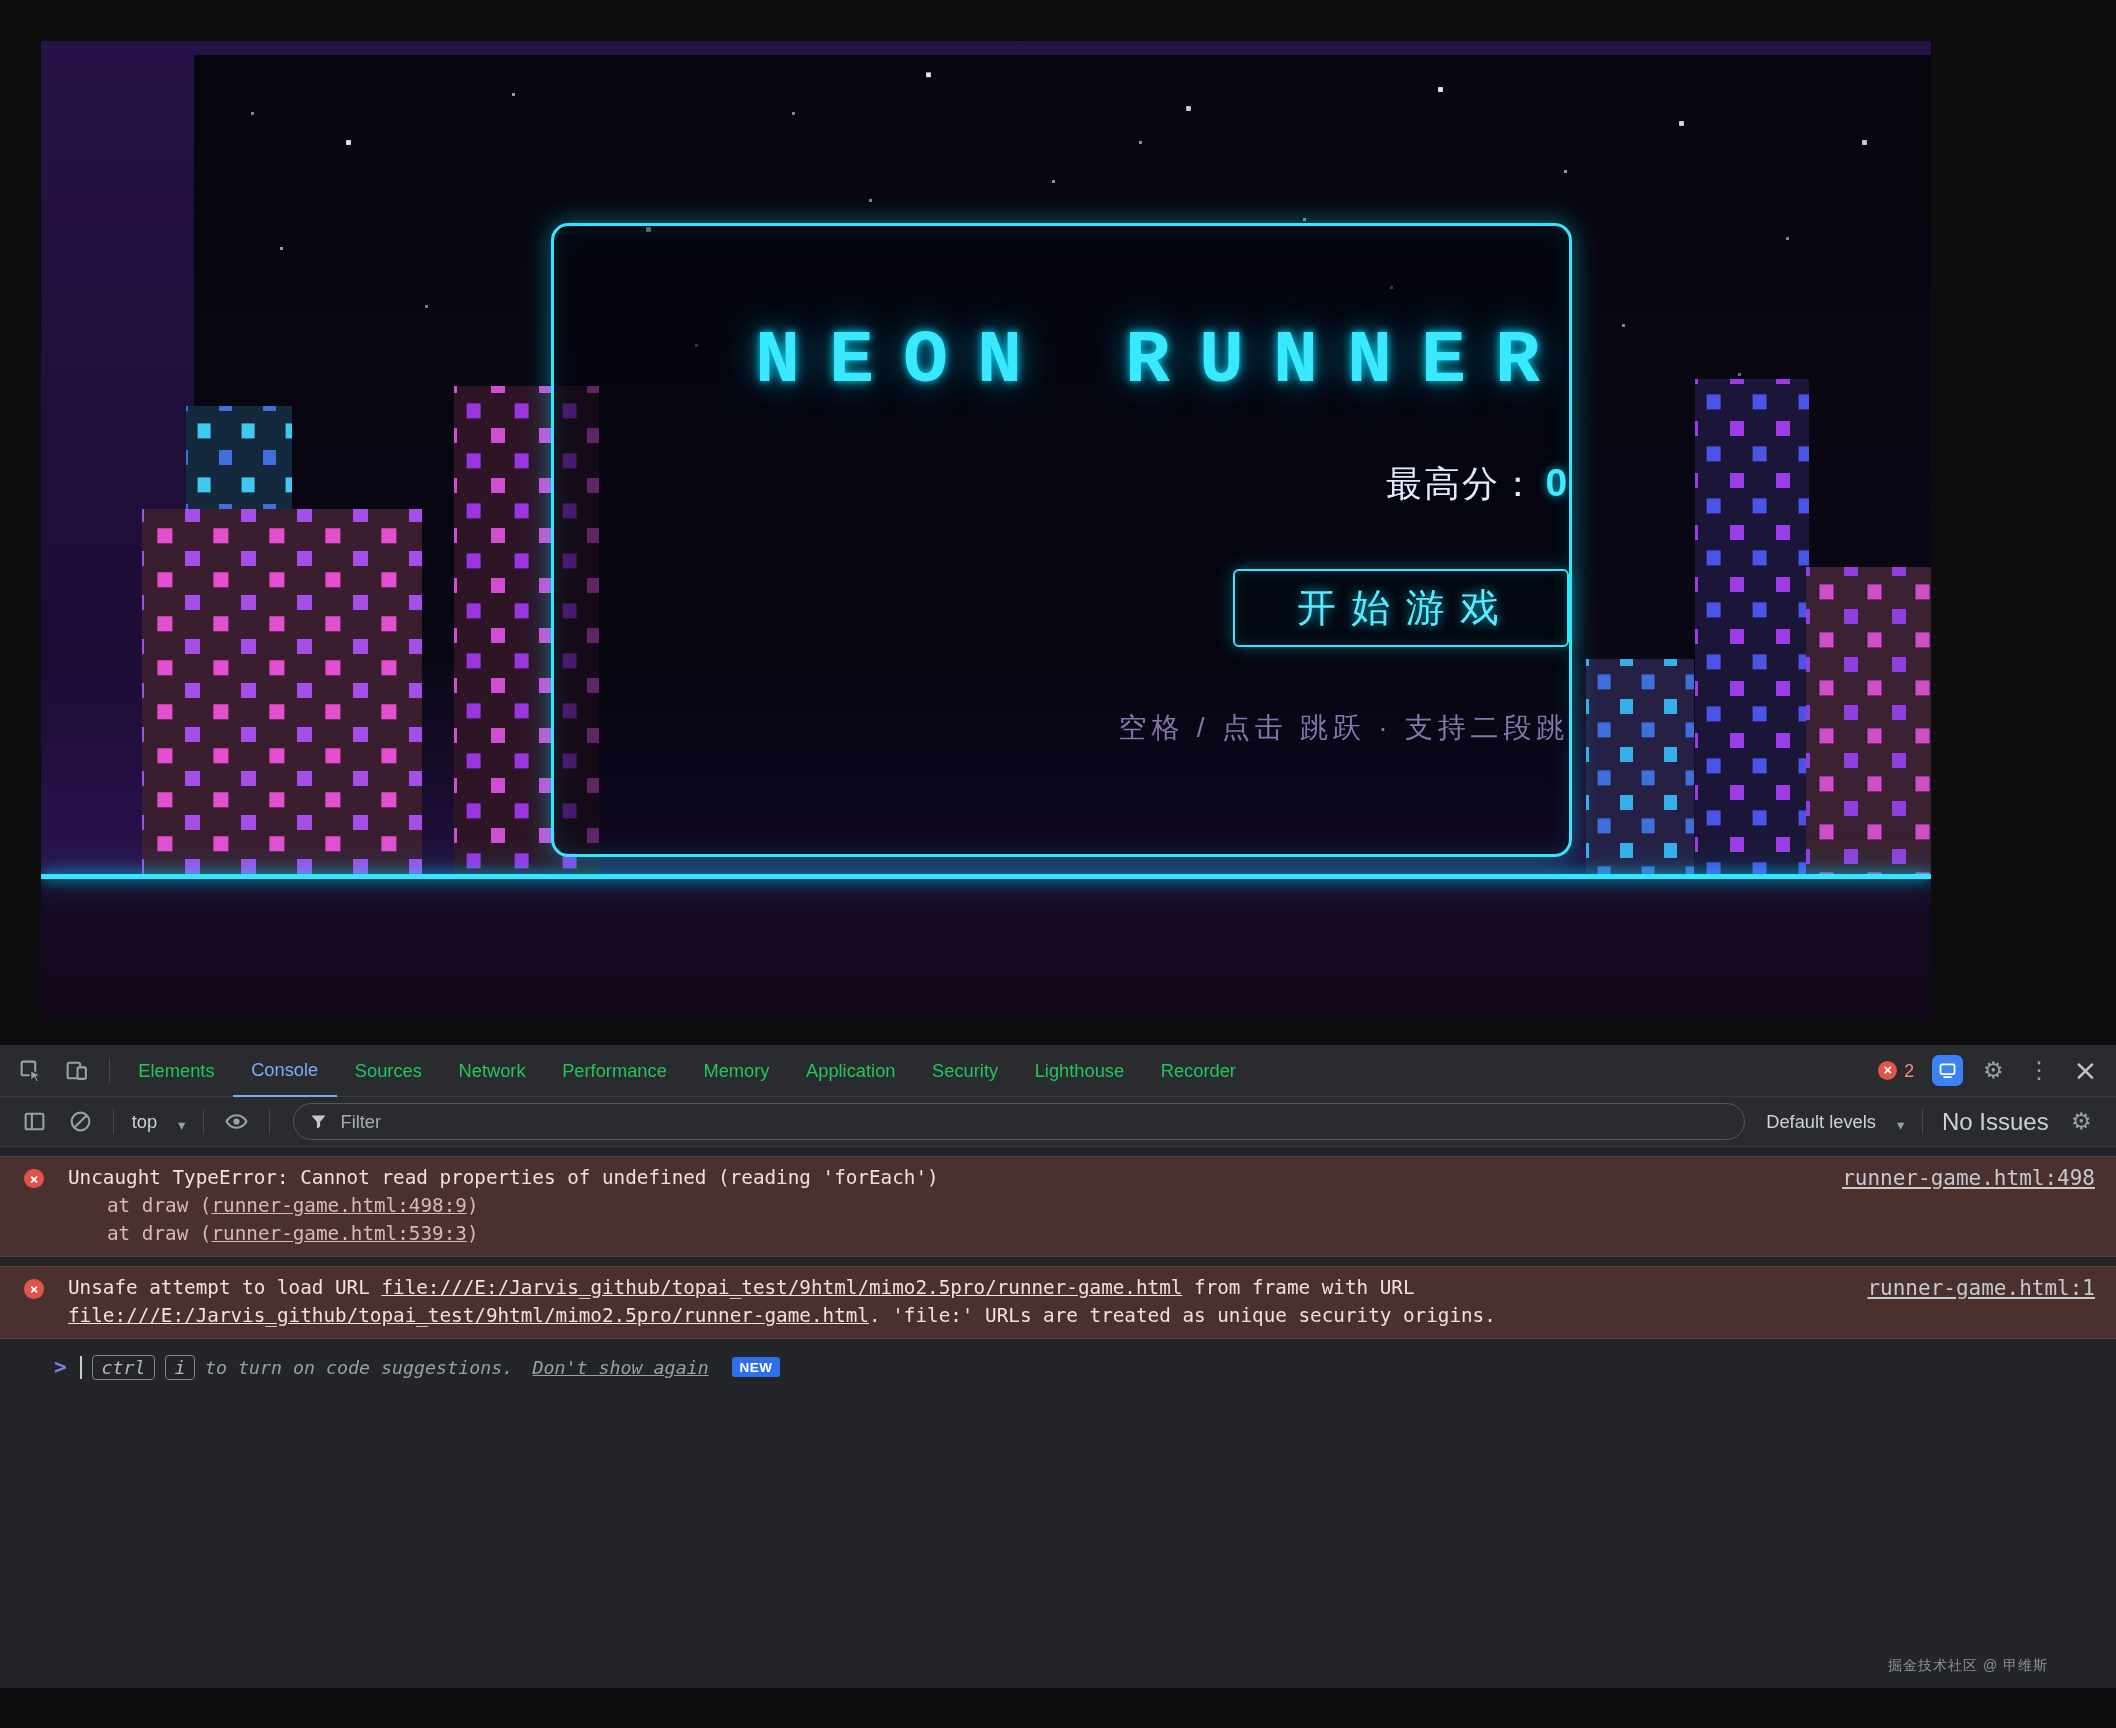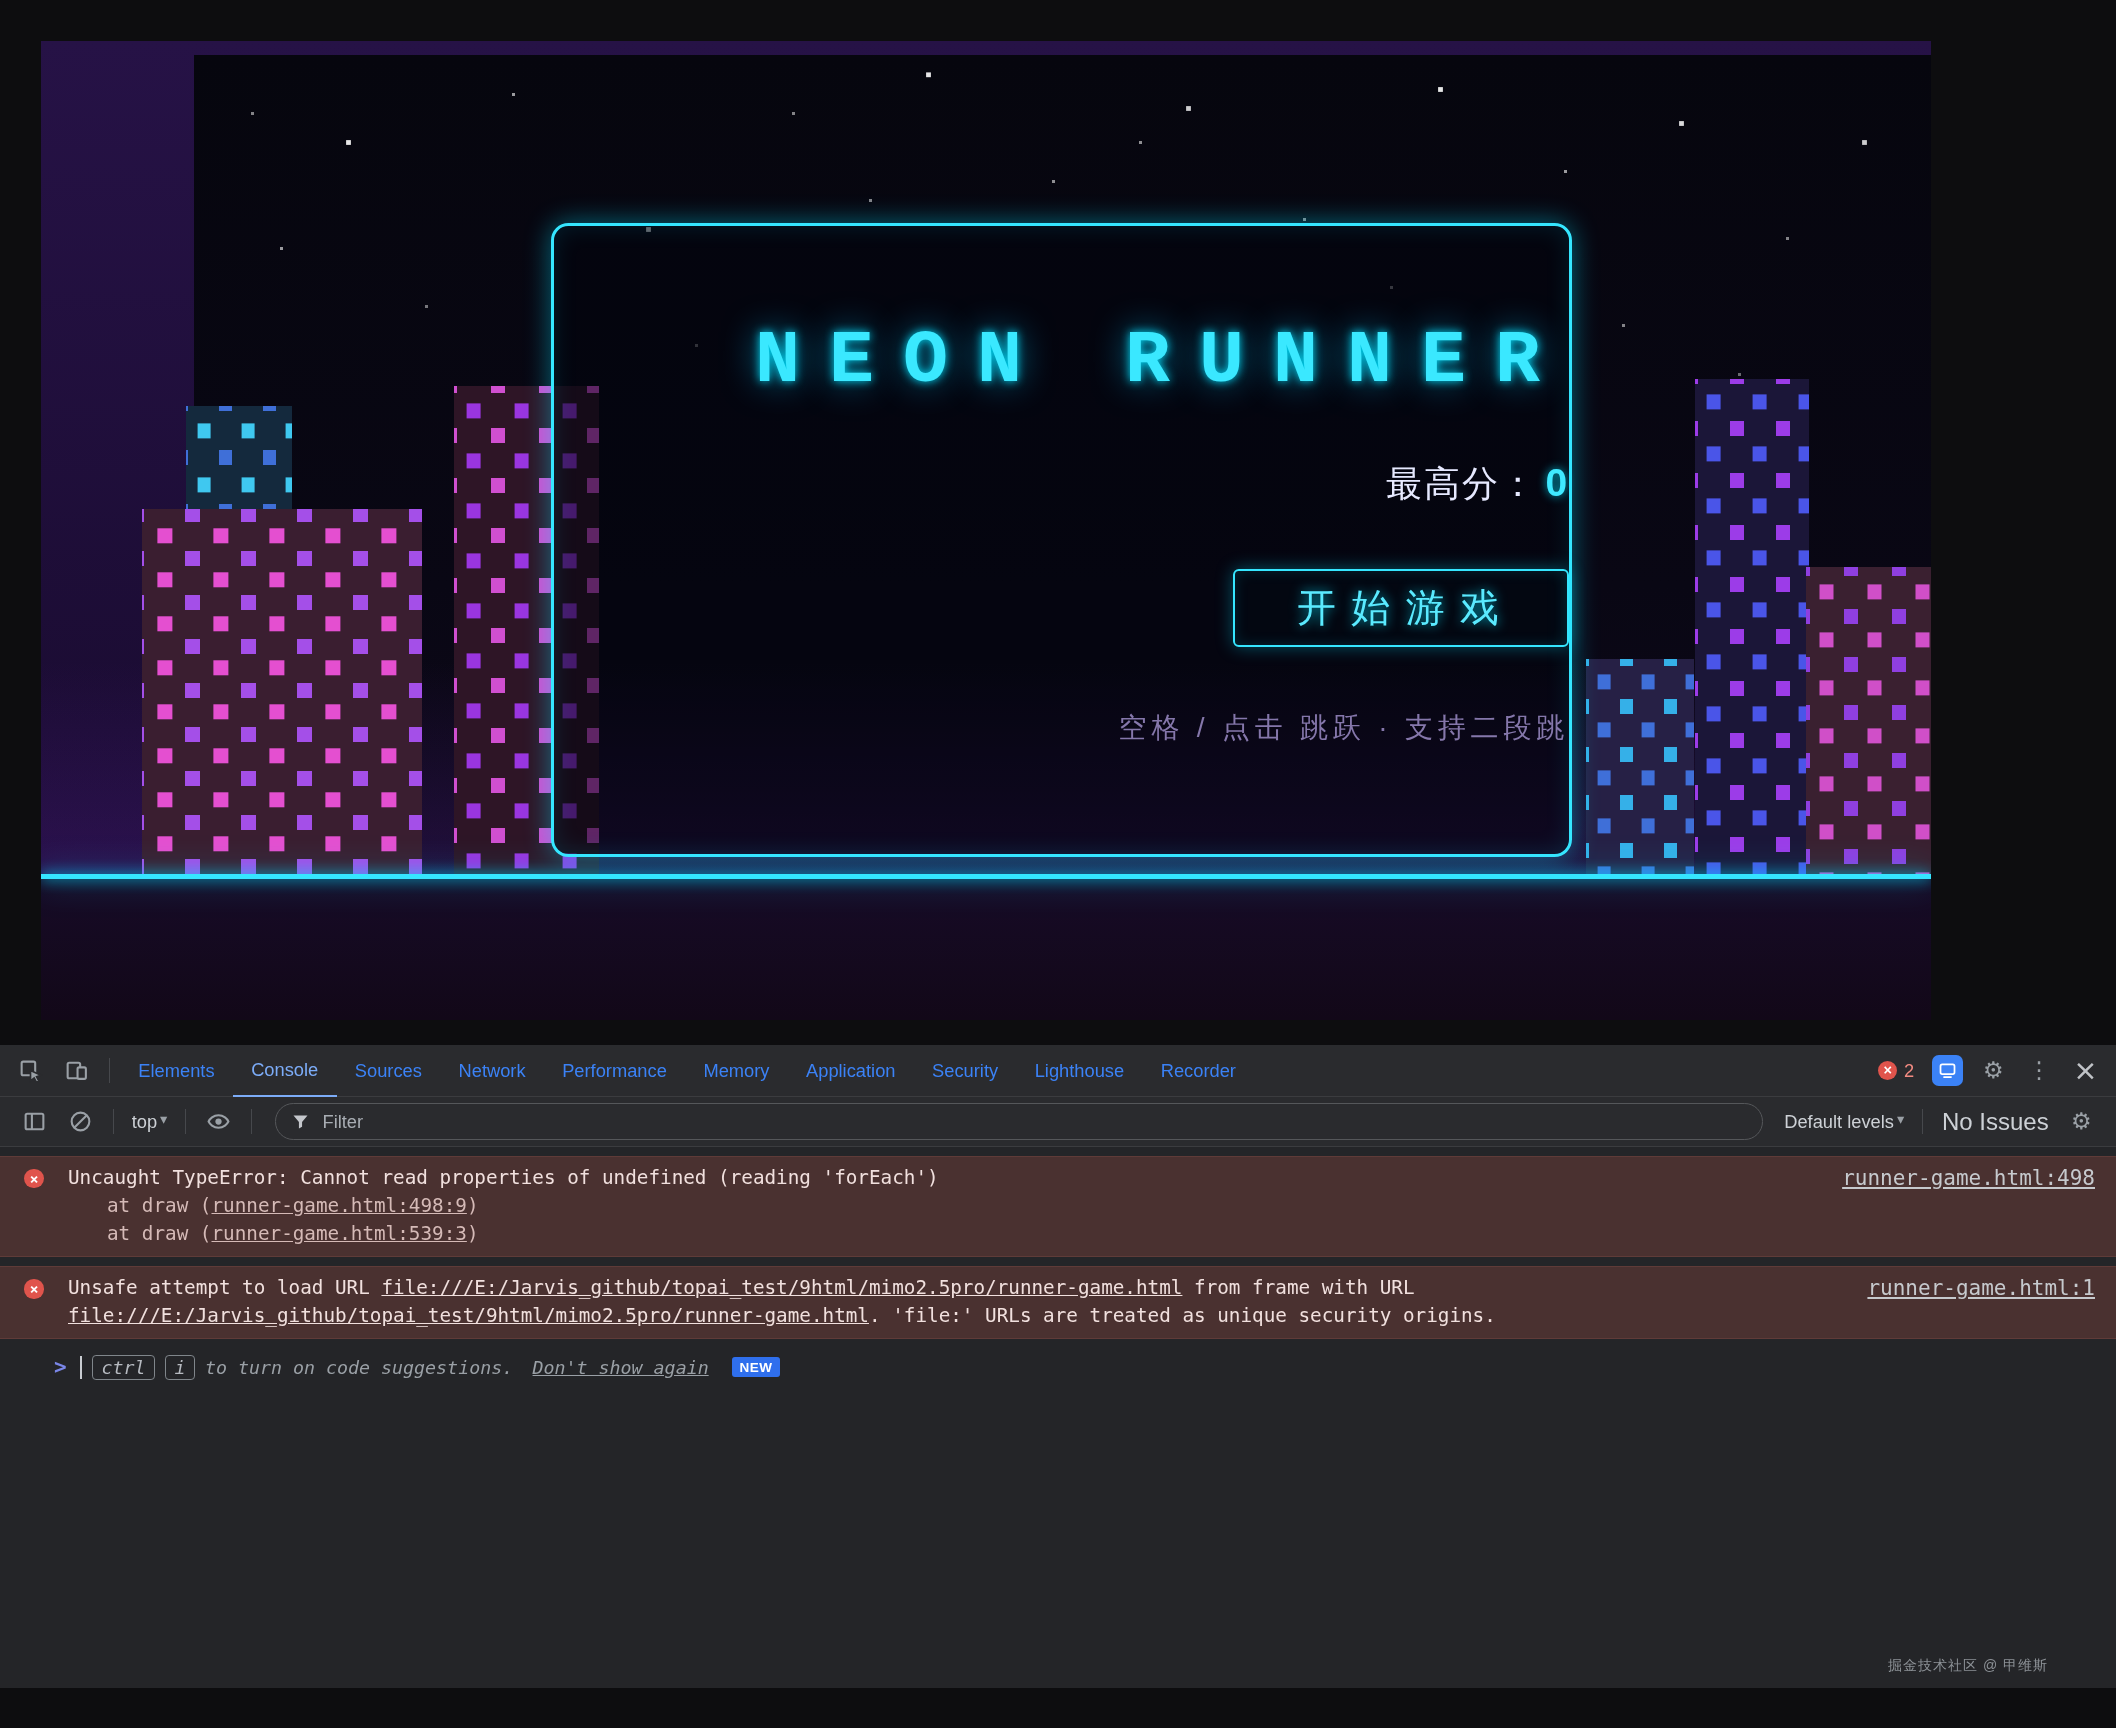--- a/index.html
+++ b/index.html
@@ -35,30 +35,30 @@
   .start-btn{margin-top:60px;width:336px;height:78px;background:rgba(0,12,20,.35);border:2.9px solid #35e6ff;border-radius:5.8px;color:#5aeaff;font-family:"Liberation Sans",sans-serif;font-size:39px;letter-spacing:15.4px;padding-left:15.4px;box-shadow:0 0 17.4px rgba(0,225,255,.35),inset 0 0 13.5px rgba(0,225,255,.15);text-shadow:0 0 11.6px rgba(0,225,255,.8);cursor:pointer;}
   .hint{margin-top:62px;font-size:28px;letter-spacing:4.8px;color:#8577ab;}
 
   
   .devtools{position:absolute;left:0;top:1045px;width:2116px;height:643px;background:#242528;color:#c4c7cc;}
   .dt-tabbar{height:52px;display:flex;align-items:center;background:#2a2b2e;border-bottom:1px solid #3b3c3f;padding:0 7.7px;box-sizing:border-box;}
   .icon-btn{width:46px;height:42px;display:flex;align-items:center;justify-content:center;color:#9aa0a6;cursor:pointer;flex:0 0 auto;}
   .glyph{font-family:"DejaVu Sans",sans-serif;font-size:23px;line-height:1;}
   .close-x{font-size:29px;color:#c0c3c7;}
   .vdiv{width:1px;height:25px;background:#46484c;margin:0 9.7px;flex:0 0 auto;}
-  .dt-tab{padding:0 18.3px;height:52px;line-height:52px;font-size:18.3px;color:#3b82f6;cursor:pointer;white-space:nowrap;box-sizing:border-box;}
+  .dt-tab{padding:0 18.3px;height:52px;line-height:52px;font-size:18.3px;color:#22c55e;cursor:pointer;white-space:nowrap;box-sizing:border-box;}
   .dt-tab.active{color:#7cacf8;border-bottom:2.9px solid #7cacf8;line-height:49px;}
   .dt-spacer{flex:1;}
   .err-count{display:flex;align-items:center;gap:6.8px;margin:0 9.7px;cursor:pointer;}
   .err-badge{width:19.3px;height:19.3px;border-radius:50%;background:#e0544c;color:#fff;display:inline-flex;align-items:center;justify-content:center;font-size:14.5px;font-weight:bold;line-height:1;flex:0 0 auto;}
   .err-num{color:#f28b82;font-size:18.3px;}
   .blue-ic{width:31px;height:31px;border-radius:6.8px;background:#3b82f6;display:flex;align-items:center;justify-content:center;margin:0 7.7px;cursor:pointer;flex:0 0 auto;}
 
   .dt-toolbar{height:50px;display:flex;align-items:center;background:#2a2b2e;border-bottom:1px solid #3b3c3f;padding:0 11.6px;box-sizing:border-box;}
-  .ctx-sel{display:flex;align-items:flex-start;gap:3px;font-size:18.3px;color:#cdd1d6;padding:0 7.7px;cursor:pointer;white-space:nowrap;}
+  .ctx-sel{display:flex;align-items:flex-end;gap:21px;font-size:18.3px;color:#cdd1d6;padding:0 7.7px;cursor:pointer;white-space:nowrap;}
   .caret{font-size:14.5px;color:#9aa0a6;font-family:"DejaVu Sans",sans-serif;}
   .filter-box{flex:1;height:37px;border:1px solid #55575a;border-radius:18.3px;display:flex;align-items:center;gap:9.7px;padding:0 13.5px;margin:0 13.5px;box-sizing:border-box;}
   .filter-input{flex:1;background:transparent;border:none;outline:none;color:#d5d8dc;font-size:18.3px;font-family:"Liberation Sans",sans-serif;}
   .filter-input::placeholder{color:#a8adb3;}
   .issues{font-size:24px;color:#cdd1d6;padding:0 9.7px;white-space:nowrap;cursor:pointer;}
 
   .dt-console{position:relative;height:540px;font-family:"DejaVu Sans Mono","Liberation Mono",monospace;font-size:19.3px;overflow:hidden;}
   .err-block{display:flex;align-items:flex-start;background:#4a3130;border-top:1px solid #5f3b38;border-bottom:1px solid #5f3b38;padding:7.7px 0;margin-top:8.7px;}
   .err-block:first-child{margin-top:8.7px;}
   .err-gutter{width:68px;display:flex;justify-content:center;padding-top:4.8px;flex:0 0 auto;}

